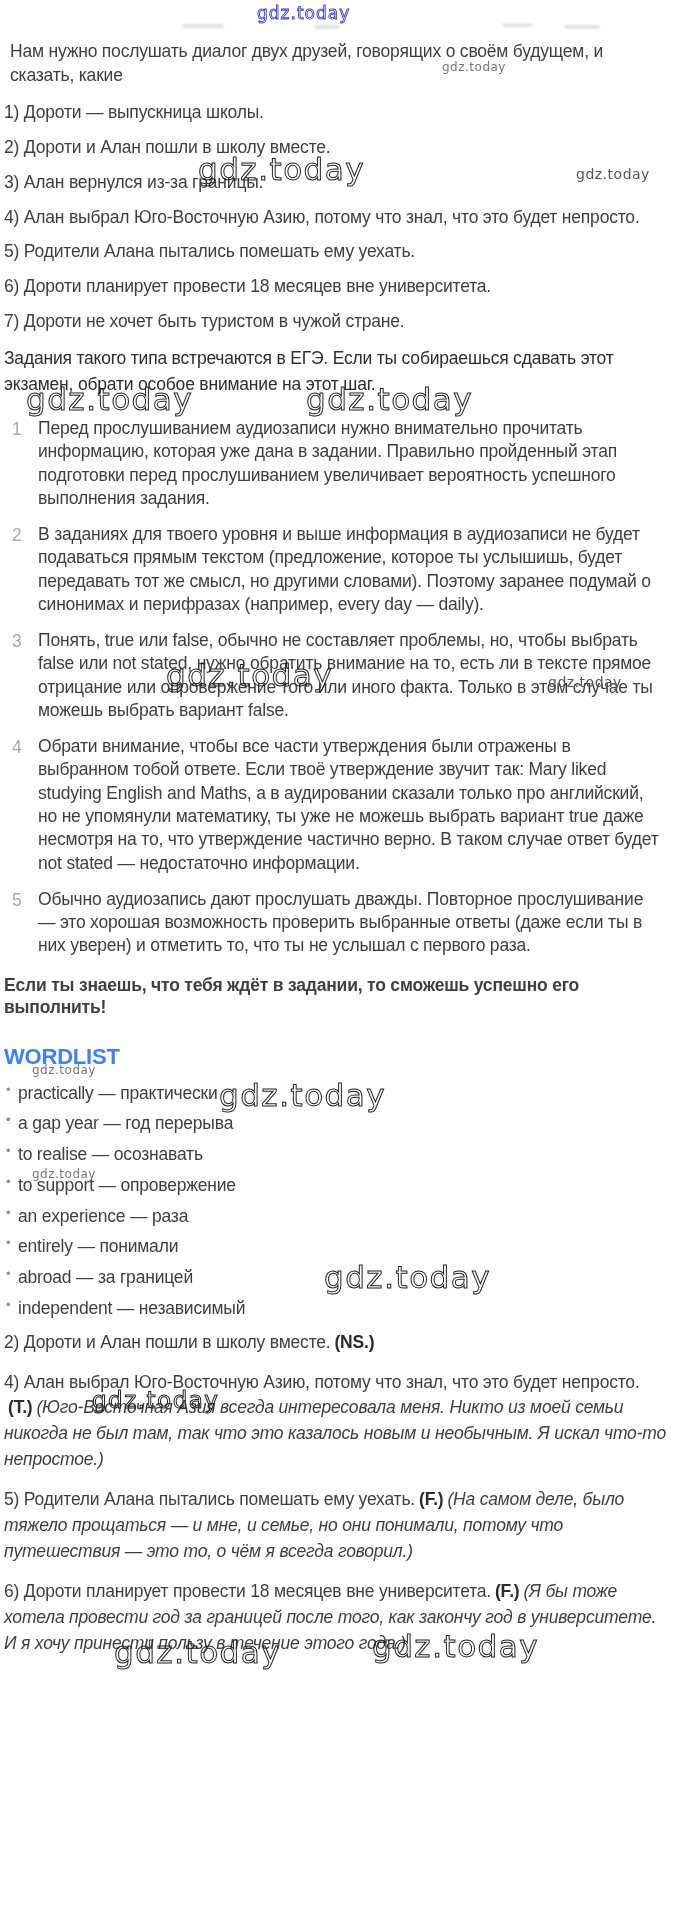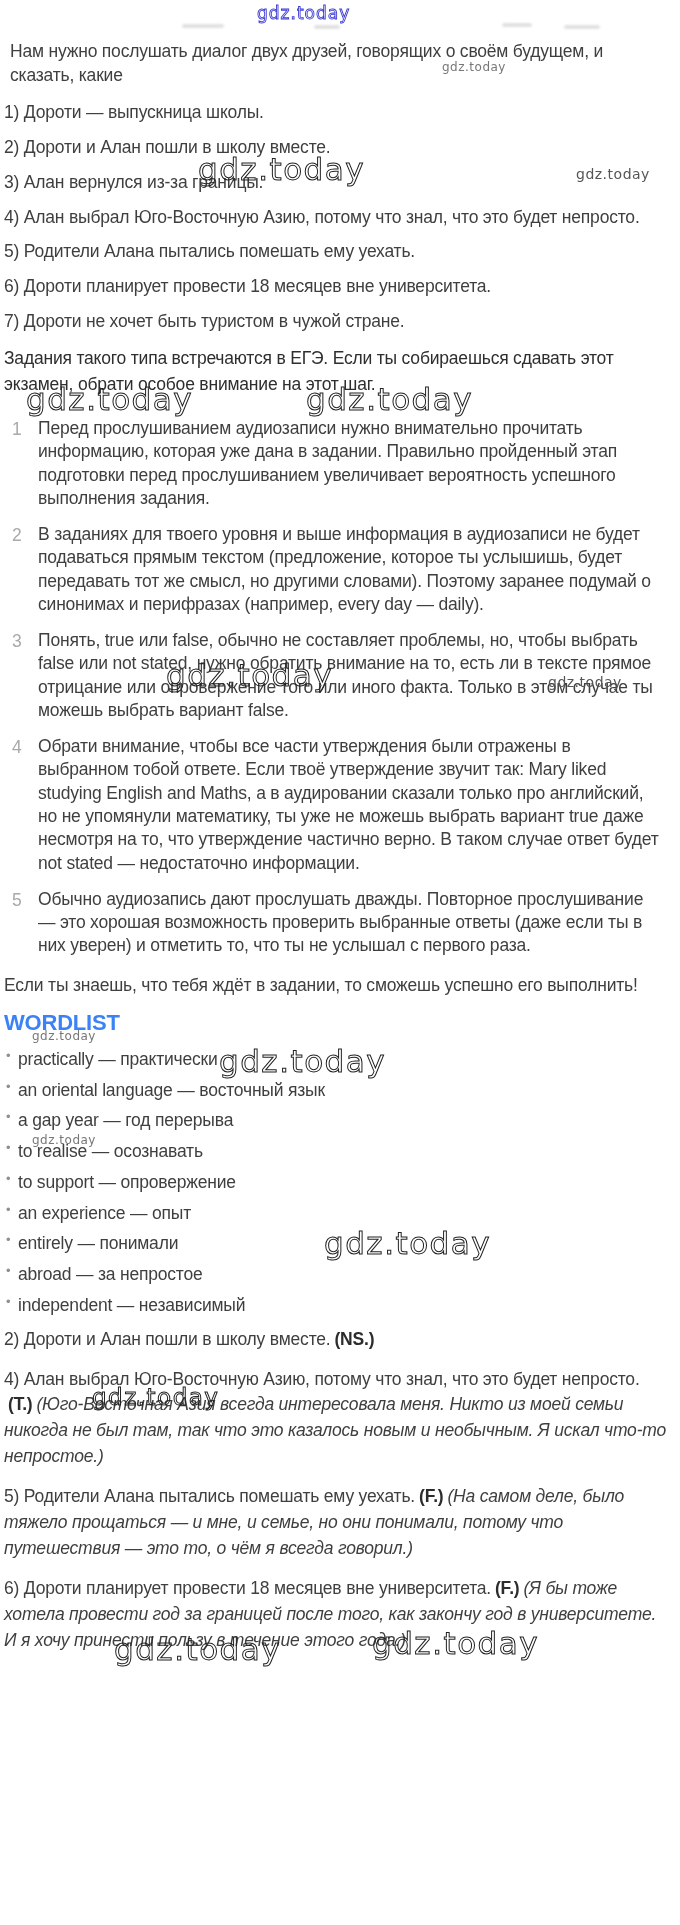--- a/index.html
+++ b/index.html
@@ -55,21 +55,21 @@
   
   .exam-note { font-weight: normal; color: #2e2e2e; margin: 2px 0 20px; line-height: 1.5; }
 
   
   .tips { margin-bottom: 4px; }
   .tip { position: relative; padding-left: 28px; margin-bottom: 13px; }
   .tip-num { position: absolute; left: 8px; top: 1px; color: #a9a9a9; }
   .tip p { line-height: 1.33; }
 
   
-  .closing { margin: 16px 0 13px; }
+  .closing { margin: 16px 0 24px; font-weight: bold; }
   .wordlist-title { font-weight: bold; color: #3b82f6; font-size: 22px; margin: 0 0 10px; }
   .wordlist ul { margin: 0; padding: 0; list-style: none; }
   .wordlist li { position: relative; padding-left: 14px; margin-bottom: 8px; }
   .bullet-dot { position: absolute; left: 2px; top: 0; color: #8f8f8f; font-size: 13px; }
 
   
   .answers { margin-top: 10px; }
   .answer { margin: 0 0 14px; line-height: 1.48; }
   .a-verdict { font-weight: bold; color: #2c2c2c; margin-left: 4px; }
   .a-expl { font-style: italic; margin-left: 4px; }
@@ -134,27 +134,27 @@
     <p class="closing">Если ты знаешь, что тебя ждёт в задании, то сможешь успешно его выполнить!</p>
 
     <section class="wordlist">
       <h3 class="wordlist-title">WORDLIST</h3>
       <span class="wm wm-tiny" style="left:28px; top:20px;">gdz.today</span>
       <span class="wm wm-big wm-outline" style="left:215px; top:32px;">gdz.today</span>
       <span class="wm wm-tiny" style="left:28px; top:124px;">gdz.today</span>
       <span class="wm wm-big wm-outline" style="left:320px; top:214px;">gdz.today</span>
       <ul>
         <li><span class="bullet-dot">•</span><span>practically — практически</span></li>
-        <li><span class="bullet-dot">•</span><span>an oriental language — восточный язык</span></li>
+        <li><span class="bullet-dot">•</span></li>
         <li><span class="bullet-dot">•</span><span>a gap year — год перерыва</span></li>
         <li><span class="bullet-dot">•</span><span>to realise — осознавать</span></li>
         <li><span class="bullet-dot">•</span><span>to support — опровержение</span></li>
-        <li><span class="bullet-dot">•</span><span>an experience — опыт</span></li>
+        <li><span class="bullet-dot">•</span><span>an experience — раза</span></li>
         <li><span class="bullet-dot">•</span><span>entirely — понимали</span></li>
-        <li><span class="bullet-dot">•</span><span>abroad — за непростое</span></li>
+        <li><span class="bullet-dot">•</span><span>abroad — за границей</span></li>
         <li><span class="bullet-dot">•</span><span>independent — независимый</span></li>
       </ul>
     </section>
 
     <section class="answers">
       <span class="wm wm-mid wm-outline" style="left:88px; top:56px;">gdz.today</span>
       <span class="wm wm-big wm-outline" style="left:110px; top:302px;">gdz.today</span>
       <span class="wm wm-big wm-outline" style="left:368px; top:296px;">gdz.today</span>
       <p class="answer">
         <span class="a-text">2) Дороти и Алан пошли в школу вместе.</span><b class="a-verdict">(NS.)</b><i class="a-expl"></i>

